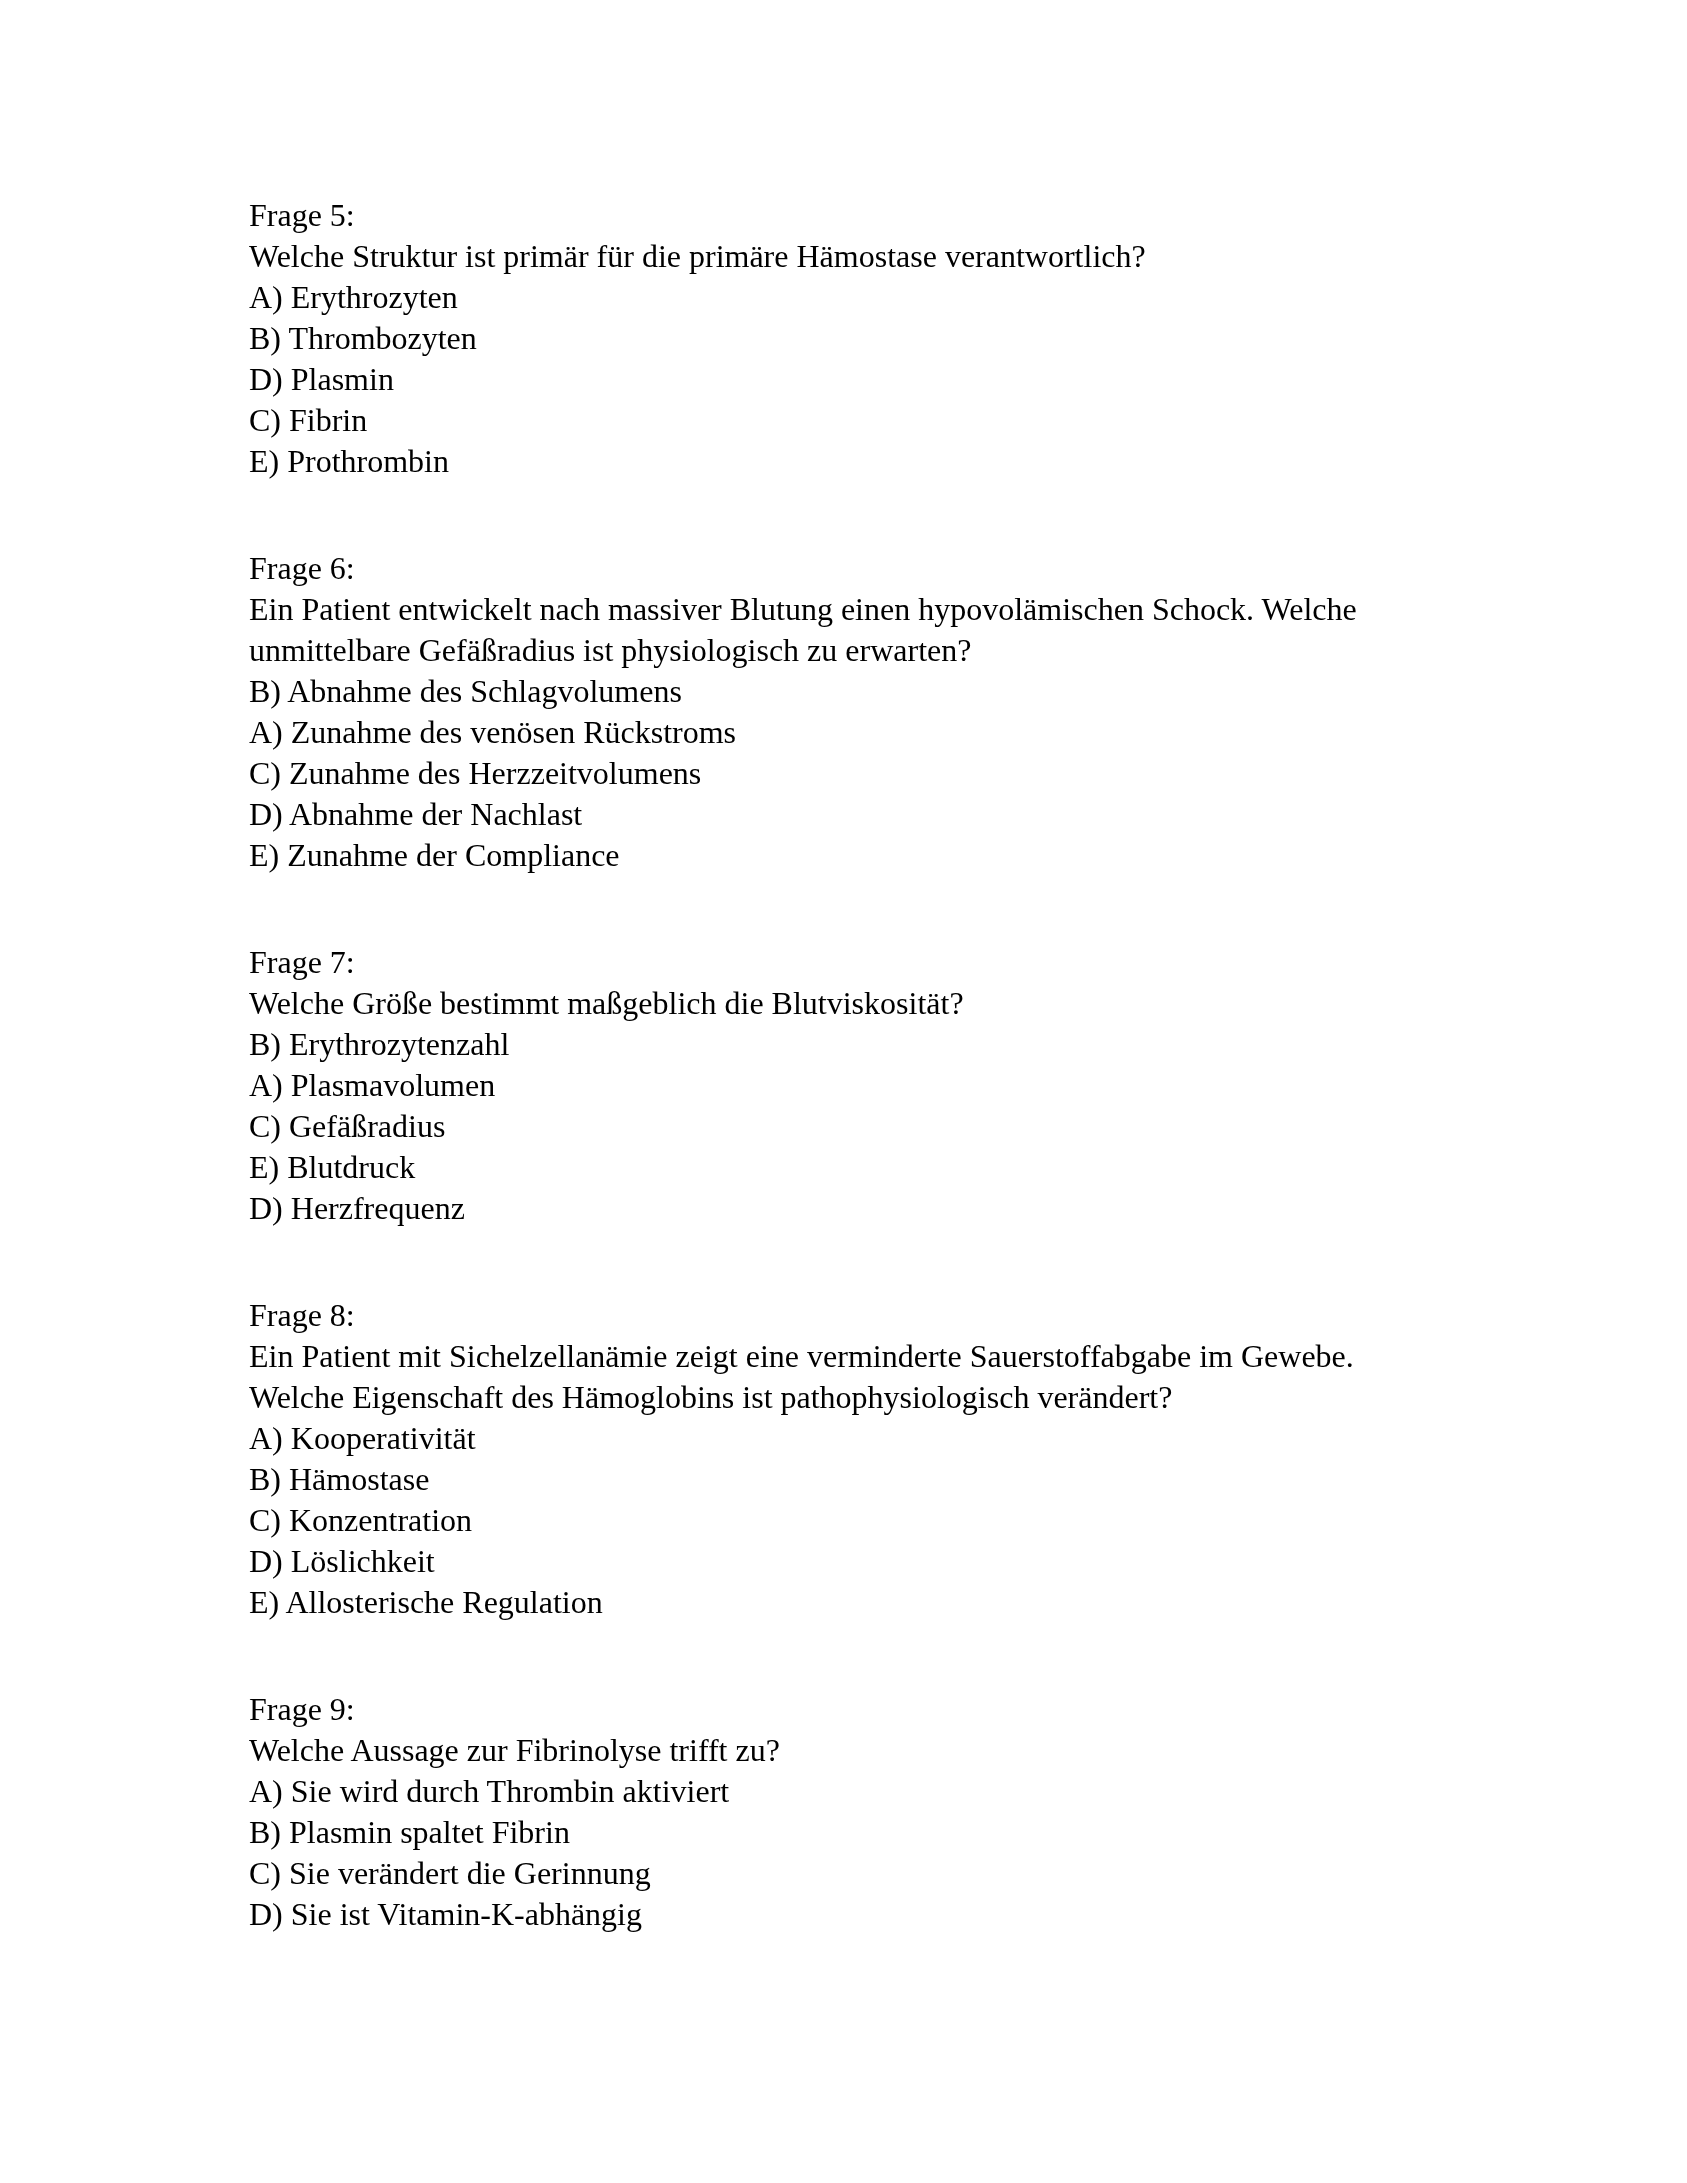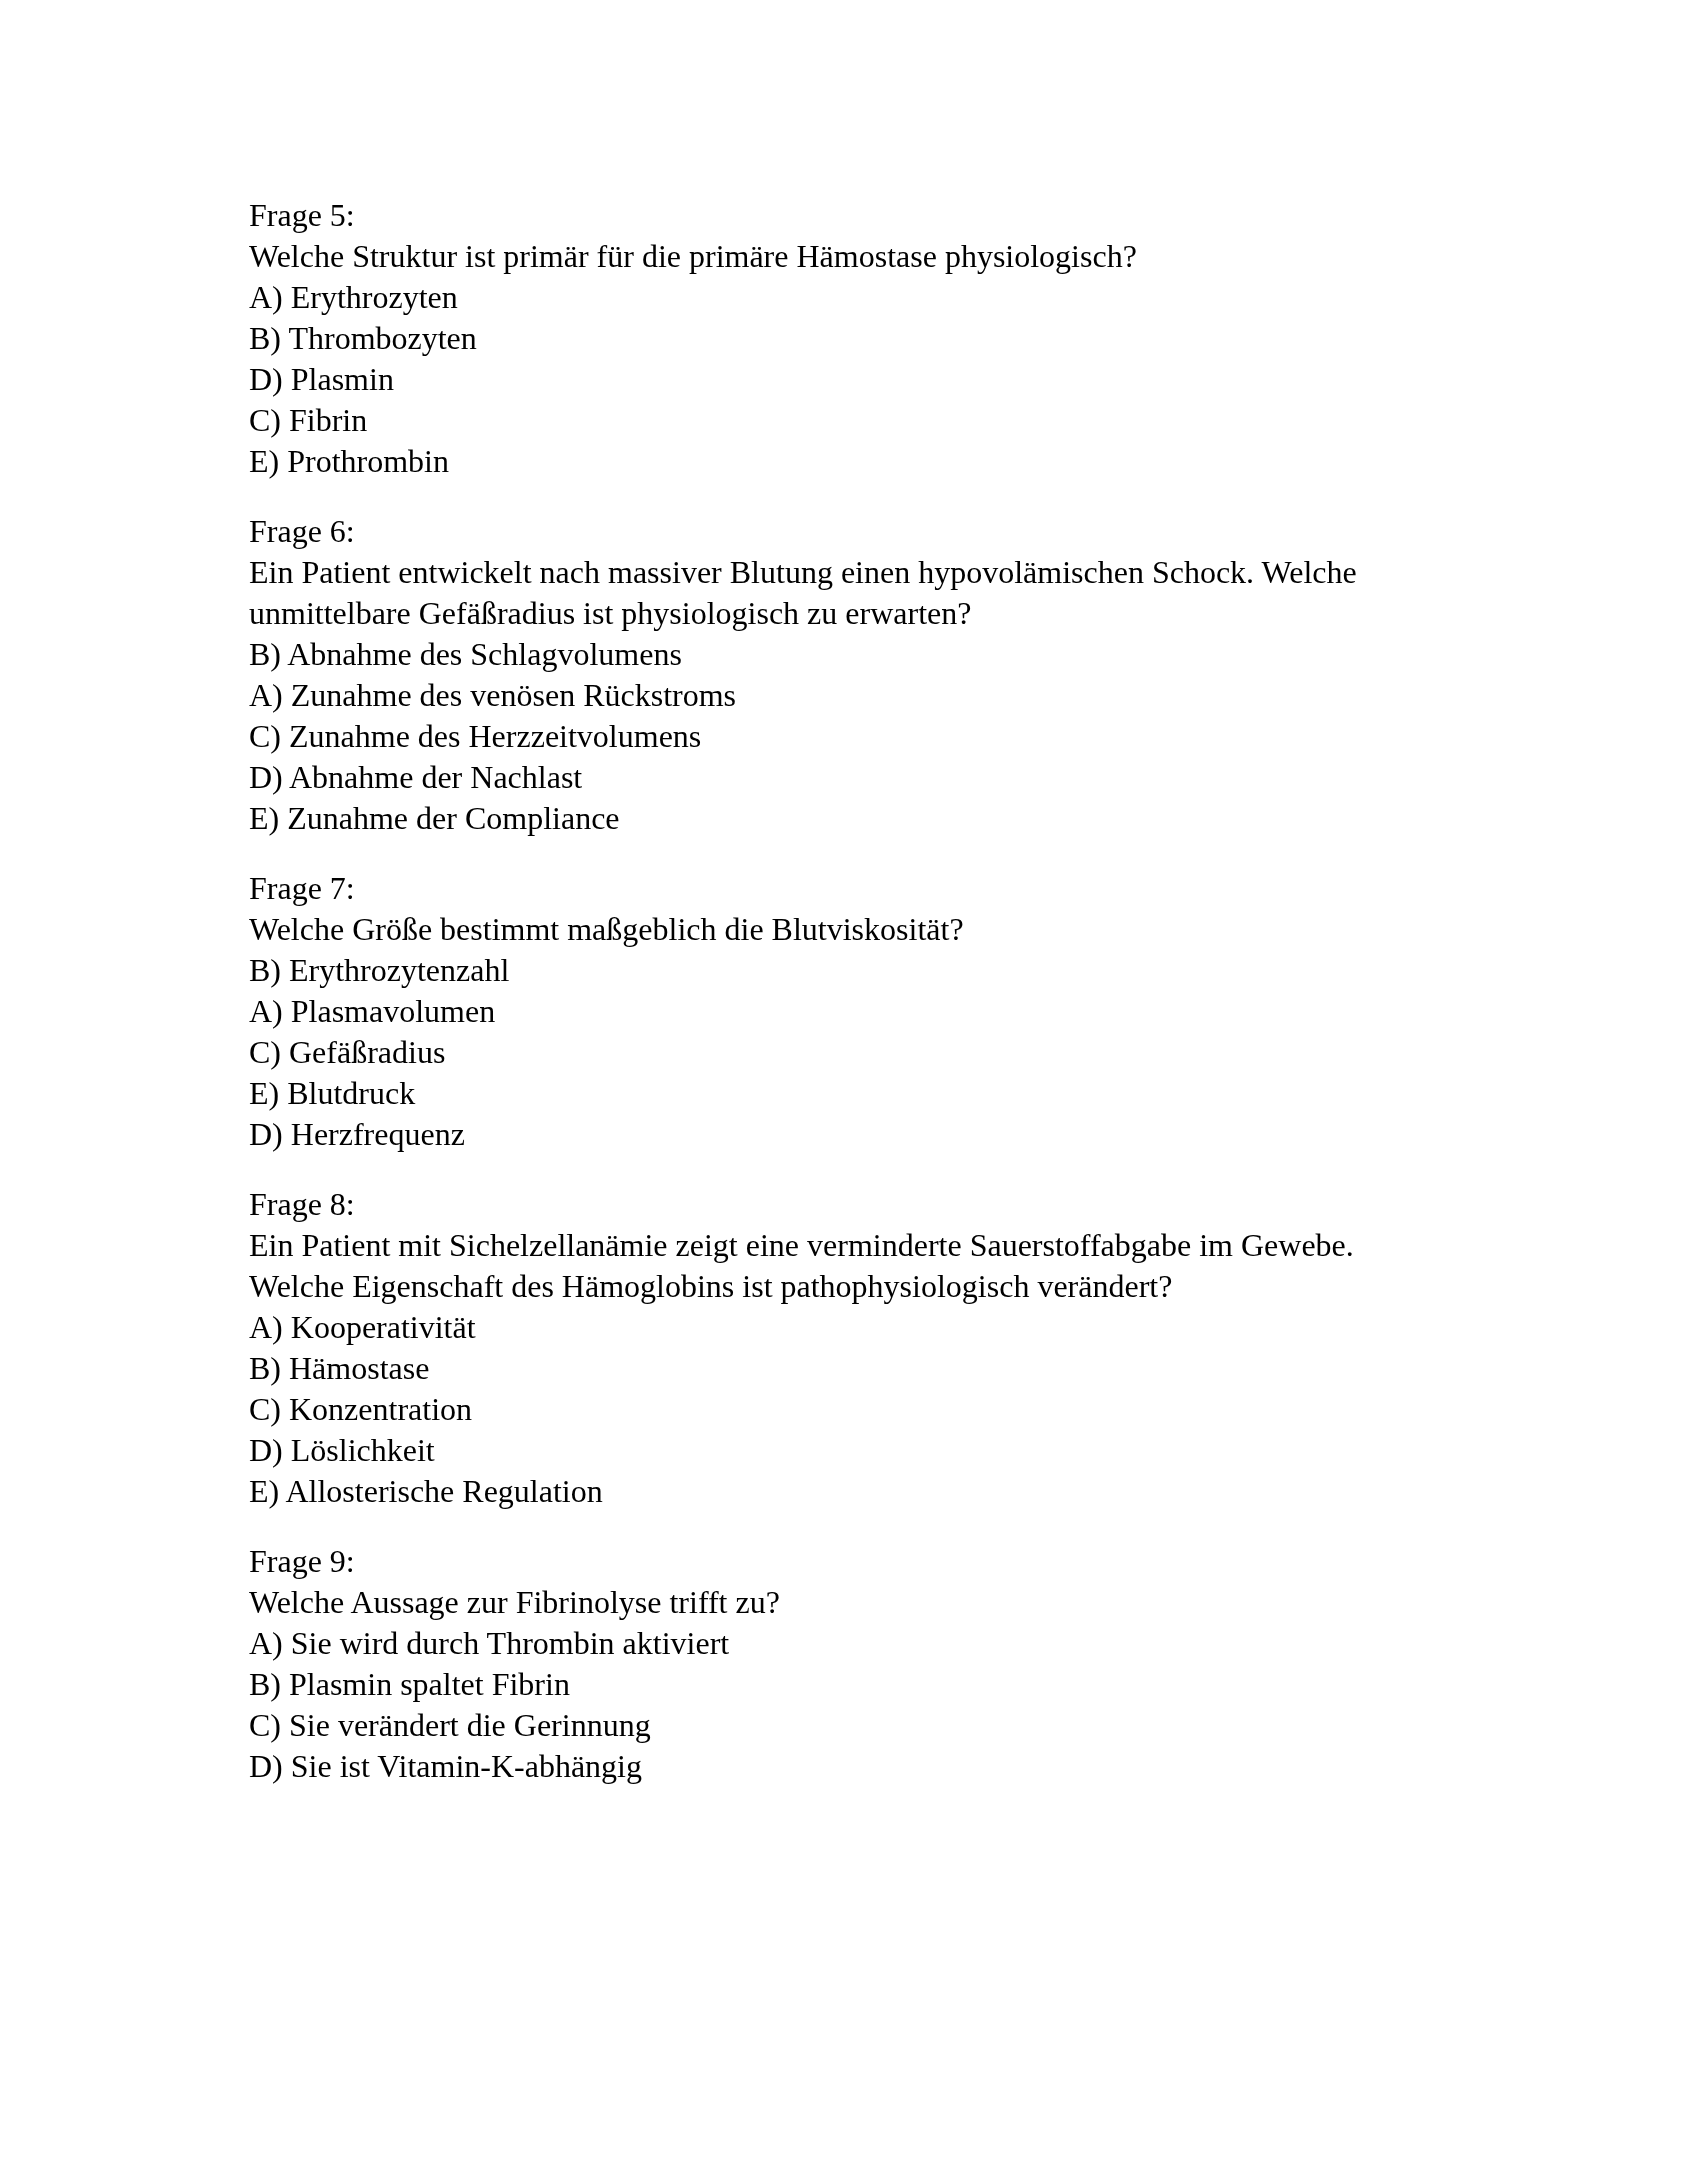--- a/index.html
+++ b/index.html
@@ -22,38 +22,38 @@
     background: #ffffff;
     overflow: hidden;
   }
   .content {
     position: absolute;
     left: 249px;
     top: 195px;
     width: 1257px;
   }
   .qblock { margin: 0; padding: 0; }
-  .qblock + .qblock { margin-top: 29px; }
+  .qblock + .qblock { margin-top: 66px; }
   .line {
     font-size: 32px;
     line-height: 41px;
     height: 41px;
     white-space: nowrap;
     letter-spacing: 0px;
   }
 </style>
 </head>
 <body>
 
 <div class="page">
   <div class="content">
 
     <div class="qblock">
       <div class="line">Frage 5:</div>
-      <div class="line">Welche Struktur ist primär für die primäre Hämostase physiologisch?</div>
+      <div class="line">Welche Struktur ist primär für die primäre Hämostase verantwortlich?</div>
       <div class="line">A) Erythrozyten</div>
       <div class="line">B) Thrombozyten</div>
       <div class="line">D) Plasmin</div>
       <div class="line">C) Fibrin</div>
       <div class="line">E) Prothrombin</div>
     </div>
 
     <div class="qblock">
       <div class="line">Frage 6:</div>
       <div class="line">Ein Patient entwickelt nach massiver Blutung einen hypovolämischen Schock. Welche</div>

